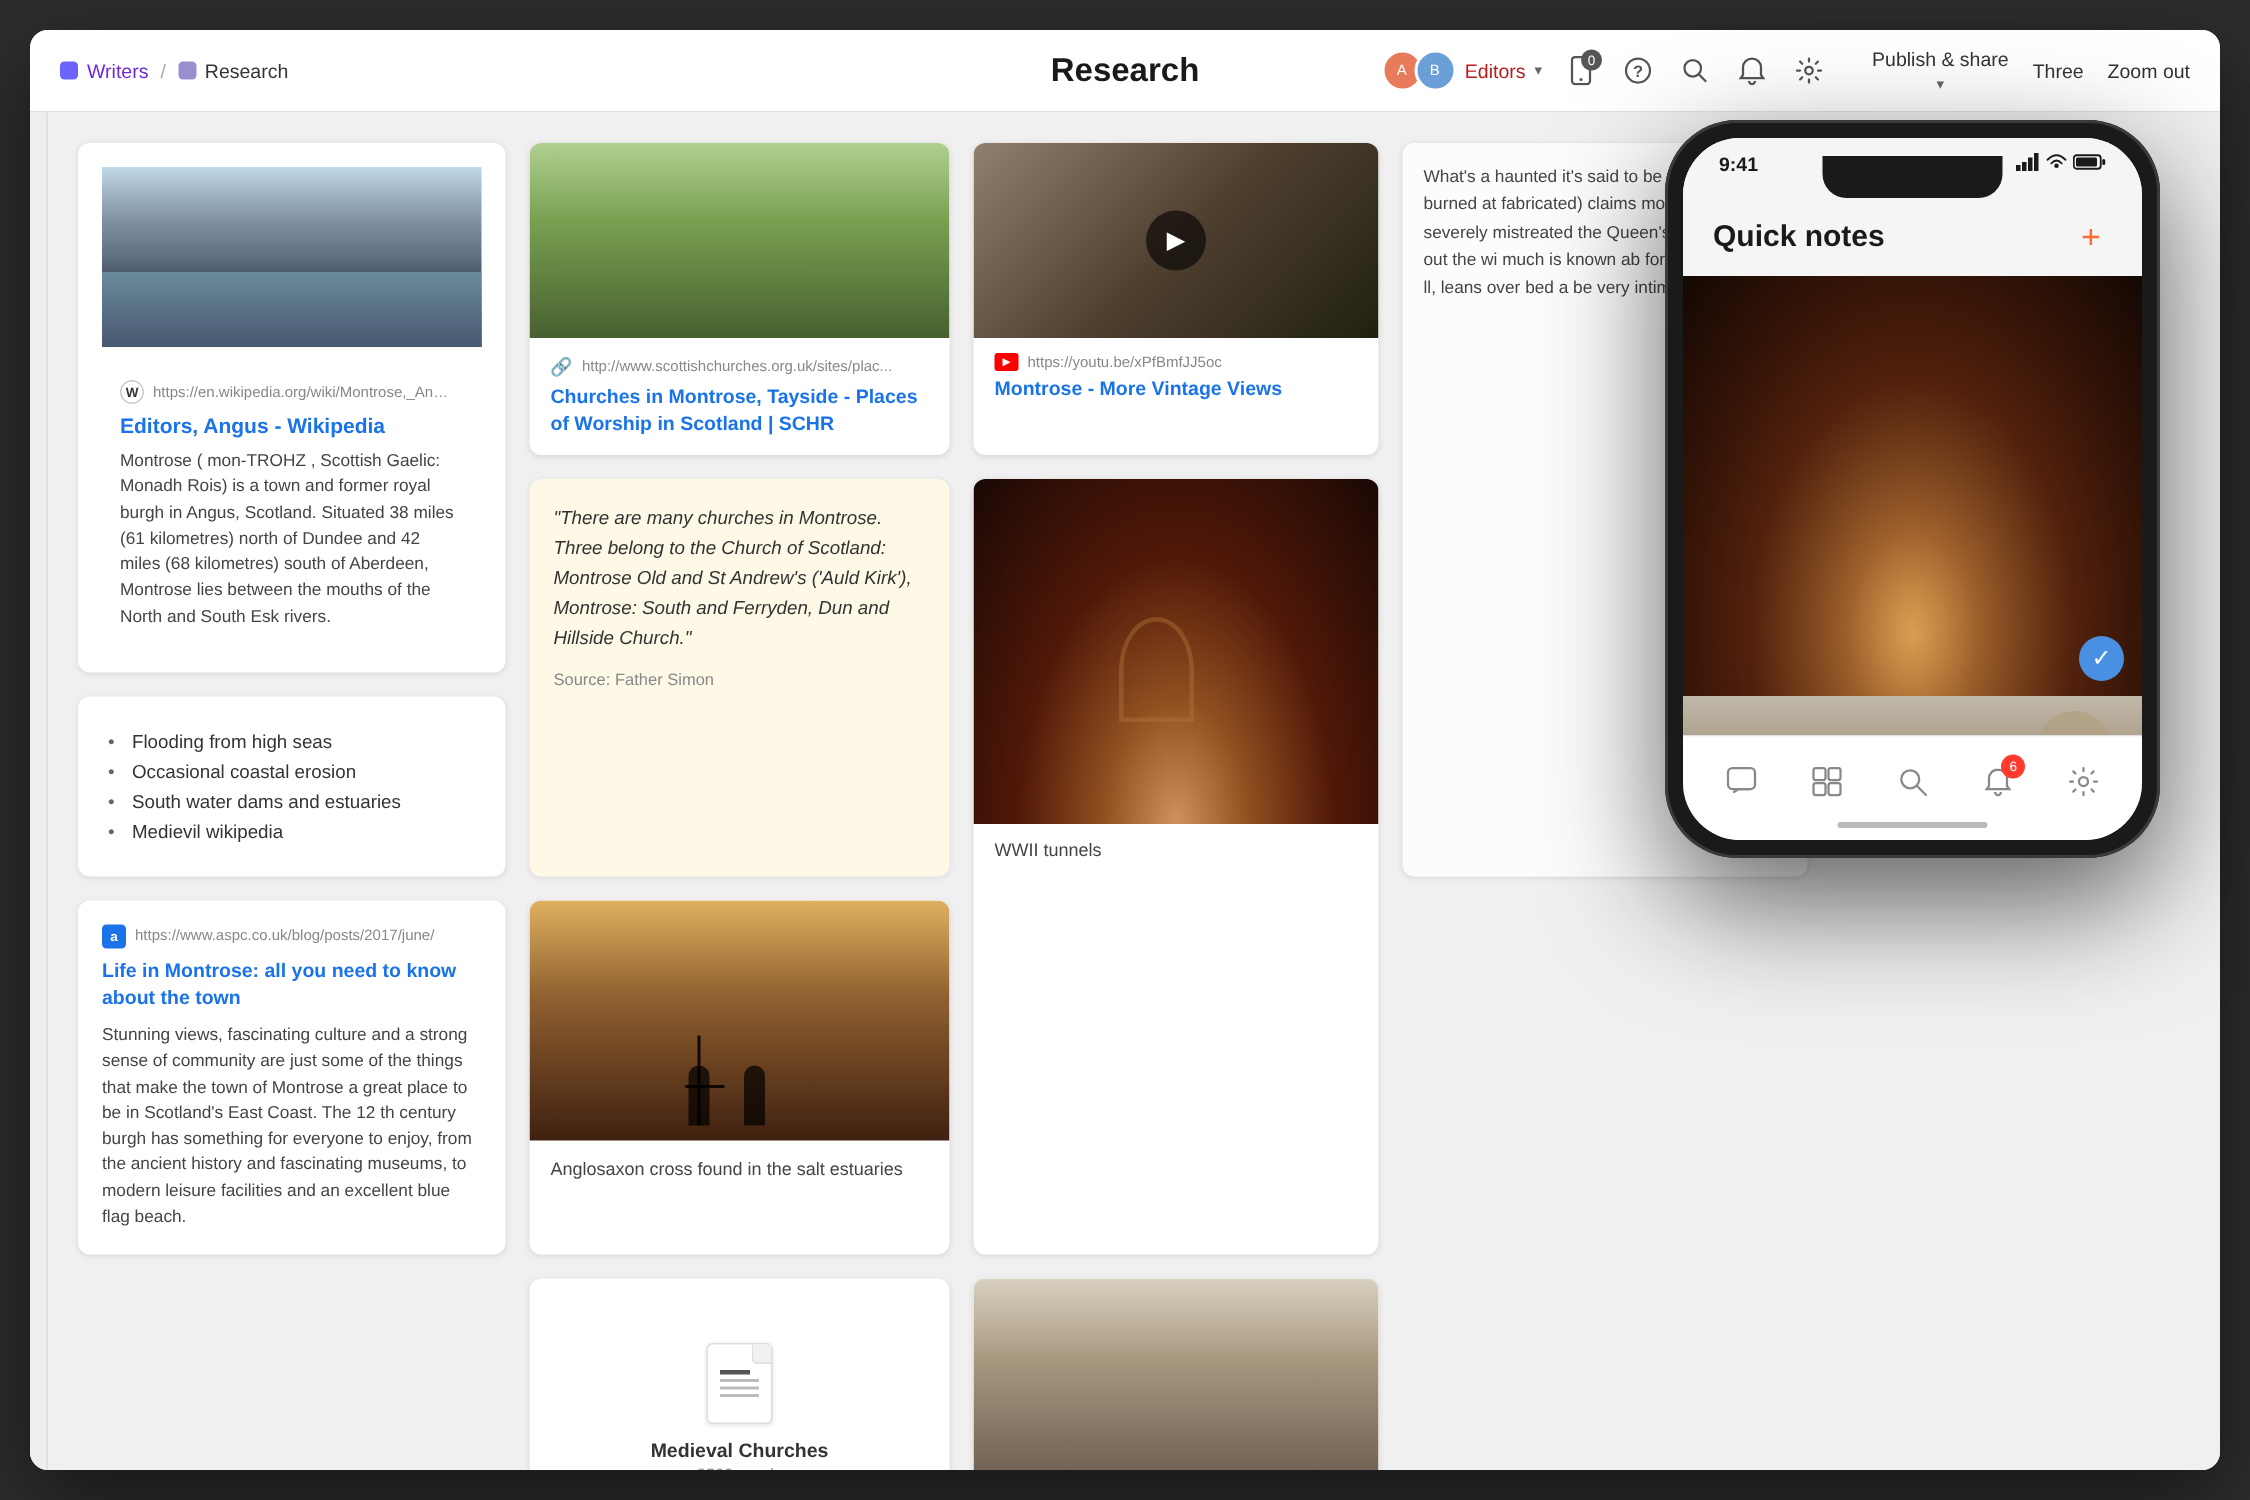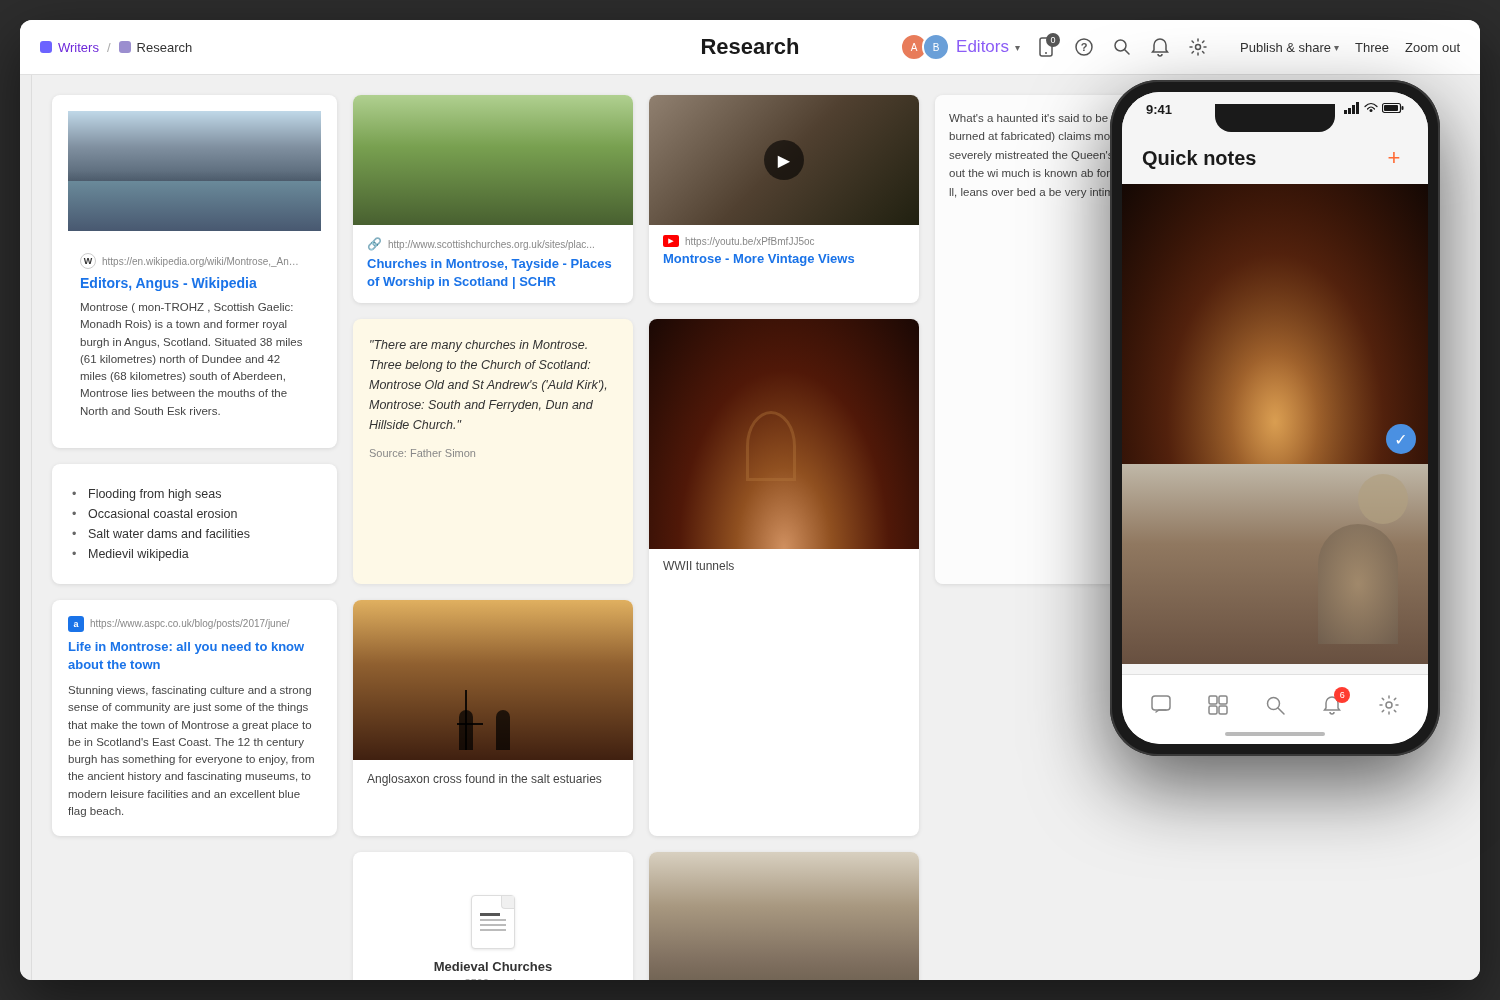--- a/index.html
+++ b/index.html
@@ -117,39 +117,40 @@
       justify-content: center;
       font-size: 10px;
       color: #fff;
     }
 
     .avatar:first-child { margin-left: 0; }
     .avatar-1 { background: #e87c5a; }
     .avatar-2 { background: #6a9fd8; }
 
     .editors-label {
-      font-size: 17px;
-      color: #8b5cf6;
+      font-size: 13px;
+      color: #b91c1c;
       display: flex;
       align-items: center;
       gap: 3px;
     }
 
     .chevron-down {
       font-size: 10px;
       color: #666;
     }
 
     .publish-btn {
       font-size: 13px;
       color: #333;
       display: flex;
       align-items: center;
       gap: 3px;
       cursor: pointer;
+      flex-direction: column;
     }
 
     .expert-btn {
       font-size: 13px;
       color: #333;
       cursor: pointer;
     }
 
     .zoom-btn {
       font-size: 13px;
@@ -600,21 +601,21 @@
       line-height: 1.5;
       box-shadow: 0 1px 4px rgba(0,0,0,0.1);
     }
 
     
     .phone-mockup {
       position: absolute;
       right: 60px;
       top: 80px;
       width: 330px;
-      height: 676px;
+      height: 492px;
       background: #1a1a1a;
       border-radius: 48px;
       box-shadow: 0 30px 80px rgba(0,0,0,0.6), inset 0 0 0 2px #3a3a3a;
       overflow: hidden;
       z-index: 100;
     }
 
     .phone-screen {
       position: absolute;
       top: 12px;
@@ -883,21 +884,21 @@
             </div>
             <a class="wiki-link">Editors, Angus - Wikipedia</a>
             <p class="wiki-text">Montrose ( mon-TROHZ , Scottish Gaelic: Monadh Rois) is a town and former royal burgh in Angus, Scotland. Situated 38 miles (61 kilometres) north of Dundee and 42 miles (68 kilometres) south of Aberdeen, Montrose lies between the mouths of the North and South Esk rivers.</p>
           </div>
         </div>
 
         <div class="card card-bullets col1" style="grid-row: 3;">
           <ul class="bullet-list">
             <li>Flooding from high seas</li>
             <li>Occasional coastal erosion</li>
-            <li>Salt water dams and facilities</li>
+            <li>South water dams and estuaries</li>
             <li>Medievil wikipedia</li>
           </ul>
         </div>
 
         <div class="card card-link col1" style="grid-row: 4;">
           <div class="link-source-row">
             <div class="aspc-icon">a</div>
             <span style="font-size:10px; color:#888; white-space:nowrap; overflow:hidden; text-overflow:ellipsis; max-width:200px;">https://www.aspc.co.uk/blog/posts/2017/june/</span>
           </div>
           <a class="card-link-title">Life in Montrose: all you need to know about the town</a>

